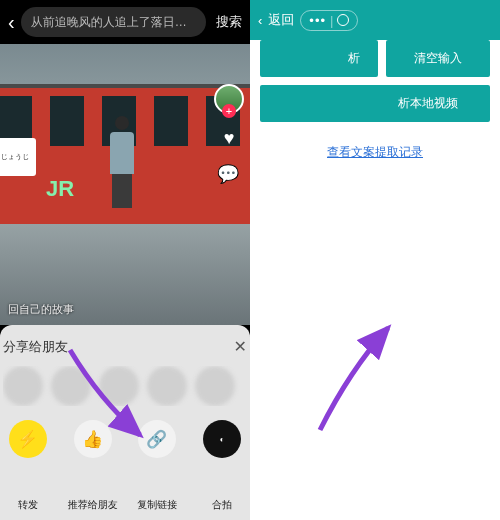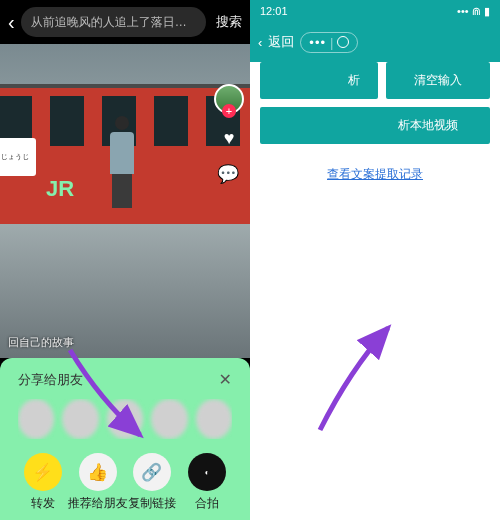--- a/index.html
+++ b/index.html
@@ -19,31 +19,31 @@
   .person { position:absolute; left:108px; top:72px; width:28px; height:90px; }
   .person .head{ width:14px; height:14px; background:#2a2a2a; border-radius:50%; margin:0 auto; }
   .person .body{ width:24px; height:42px; background:#8aa5b0; margin:2px auto 0; border-radius:4px 4px 0 0; }
   .person .legs{ width:20px; height:34px; background:#3a3a3a; margin:0 auto; }
   .caption { position:absolute; left:8px; bottom:8px; color:#eee; font-size:11px; text-shadow:0 0 3px #000; }
   .rcol { position:absolute; right:6px; top:40px; display:flex; flex-direction:column; gap:14px; align-items:center; }
   .ava { width:30px; height:30px; border-radius:50%; background:linear-gradient(#6fae6f,#3b7a3b); border:2px solid #fff; position:relative; }
   .ava::after{ content:"+"; position:absolute; bottom:-6px; left:50%; transform:translateX(-50%); width:14px; height:14px; background:#ff2d55; color:#fff; border-radius:50%; font-size:11px; text-align:center; line-height:14px; }
   .ric { color:#fff; font-size:18px; text-align:center; }
   
-  .sheet { background:#86efac; border-radius:12px 12px 0 0; padding:12px 18px 8px; }
+  .sheet { background:#e5e5e5; border-radius:12px 12px 0 0; padding:12px 3px 8px; }
   .sh-h { display:flex; justify-content:space-between; align-items:center; font-size:13px; color:#333; margin-bottom:10px; }
   .close { font-size:16px; color:#555; }
   .frow { display:flex; gap:8px; margin-bottom:14px; overflow:hidden; }
   .fava { width:40px; height:40px; border-radius:50%; background:#d0d0d0; filter:blur(2px); }
   .arow { display:flex; justify-content:space-between; overflow:hidden; }
   .act { display:flex; flex-direction:column; align-items:center; gap:4px; width:50px; }
   .circ { width:38px; height:38px; border-radius:50%; background:#f2f2f2; display:flex; align-items:center; justify-content:center; font-size:17px; color:#222; }
   .circ.y { background:#ffdf1a; }
   .circ.b { background:#111; color:#fff; font-size:8px; font-weight:700; }
-  .albl { font-size:12px; color:#222; white-space:nowrap; }
+  .albl { font-size:10px; color:#222; white-space:nowrap;margin-top:36px; }
   
   .right { width:250px; background:#fff; display:flex; flex-direction:column; }
   .status { height:22px; background:#10a5a0; color:#fff; display:flex; justify-content:space-between; align-items:center; padding:0 10px; font-size:11px; }
   .rnav { height:40px; background:#10a5a0; color:#fff; display:flex; align-items:center; padding:0 8px; gap:6px; font-size:13px; }
   .rnav .title { flex:1; text-align:center; font-size:14px; margin-left:-12px; }
   .pill { display:flex; gap:4px; align-items:center; border:1px solid rgba(255,255,255,.5); border-radius:14px; padding:2px 8px; }
   .dots{ letter-spacing:1px; }
   .ring{ width:12px; height:12px; border:1.5px solid #fff; border-radius:50%; }
   .ta { margin:10px; height:140px; background:#fff; border:none; font-size:11px; color:#222; line-height:1.5; padding:2px; position:relative; }
   .btns { padding:0 10px; display:flex; flex-direction:column; gap:8px; }
@@ -123,24 +123,20 @@
           <marker id="ah1" markerWidth="8" markerHeight="8" refX="6" refY="3" orient="auto">
             <path d="M0,0 L7,3 L0,6 Z" fill="#8a3fd6"></path>
           </marker>
         </defs>
     <path d="M10,10 Q40,60 80,95" stroke="#8a3fd6" stroke-width="5" fill="none" marker-end="url(#ah1)"></path>
       </svg>
   </div>
 </div>
 
 <div class="panel right">
-  <div class="status">
-    <span>12:01</span>
-    <span>••• ⋒ ▮</span>
-  </div>
   <div class="rnav">
     <span>‹</span>
     <span>返回</span>
     <div class="pill">
       <span class="dots">•••</span>
       <span style="opacity:.5">|</span>
       <span class="ring"></span>
     </div>
   </div>
   <div class="btns">

